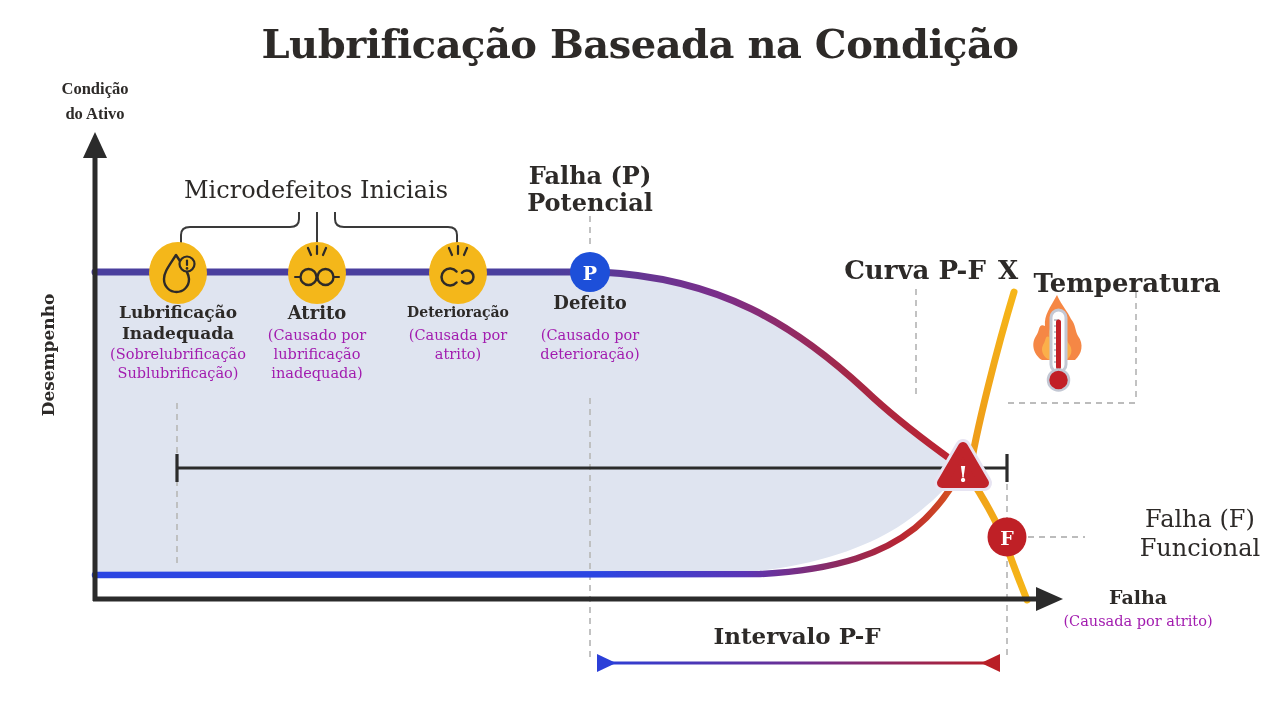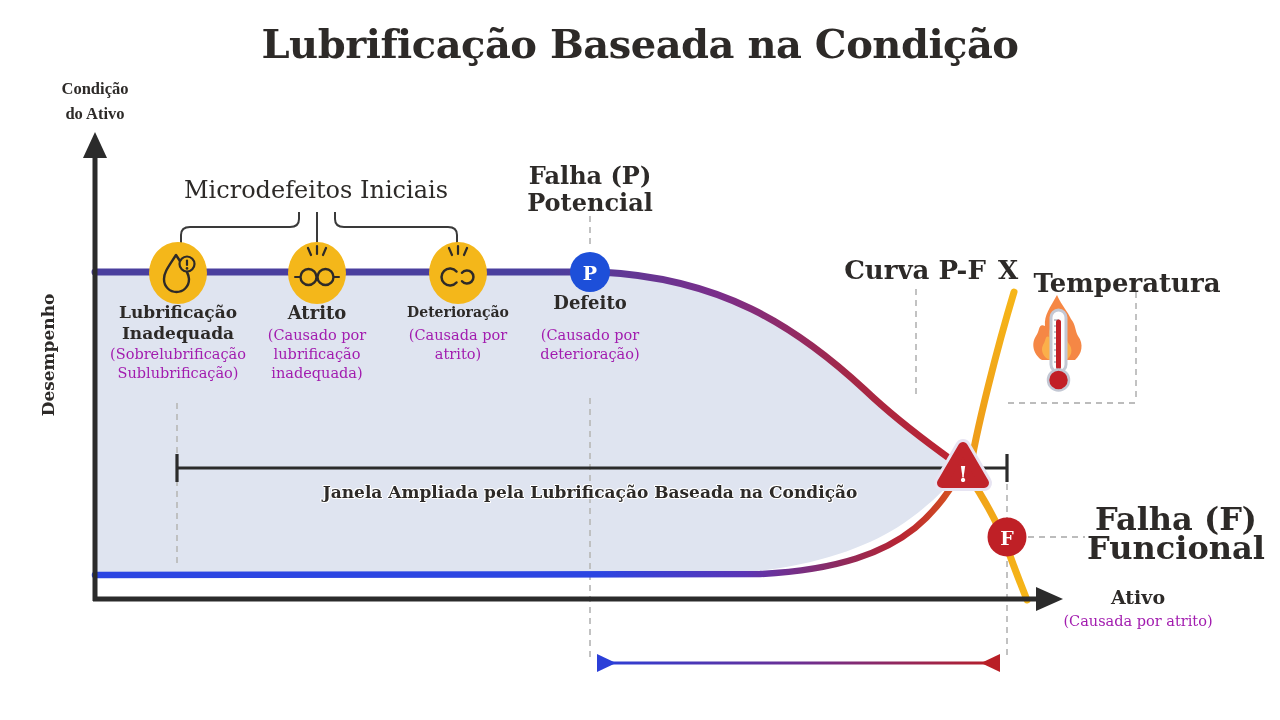--- a/index.html
+++ b/index.html
@@ -202,28 +202,28 @@
     </div>
   <div class="abs cx det" style="left:590px;top:326px">
       <div>(Causado por</div>
       <div>deterioração)</div>
     </div>
 
   <div class="abs cx h21" style="left:915px;top:255px">Curva P-F</div>
   <div class="abs cx h21" style="left:1008px;top:255px">X</div>
   <div class="abs cx h21" style="left:1127px;top:268px">Temperatura</div>
 
-  <div class="abs cx b halo" style="left:590px;top:482px;font-size:17px">Janela Ampliada pela Lubrificação Baseada na Condição</div>
-
-  <div class="abs cx" style="left:1176px;top:505px;font-size:32px;line-height:29px;font-weight:700">
+
+  <div class="abs cx" style="left:1200px;top:505px;font-size:24px;line-height:29px;font-weight:400">
       <div>Falha (F)</div>
       <div>Funcional</div>
     </div>
 
-  <div class="abs cx b" style="left:1138px;top:586px;font-size:19px">Ativo</div>
+  <div class="abs cx b" style="left:1138px;top:586px;font-size:19px">Falha</div>
   <div class="abs cx det" style="left:1138px;top:612px">(Causada por atrito)</div>
 
+  <div class="abs cx b halo" style="left:797px;top:622px;font-size:23px">Intervalo P-F</div>
 
   <div class="abs marker-letter" style="left:590px;top:273px">P</div>
   <div class="abs marker-letter" style="left:1007px;top:538px">F</div>
   <div class="abs warn-letter" style="left:963px;top:473px">!</div>
 
 </div>
 
 </body></html>

